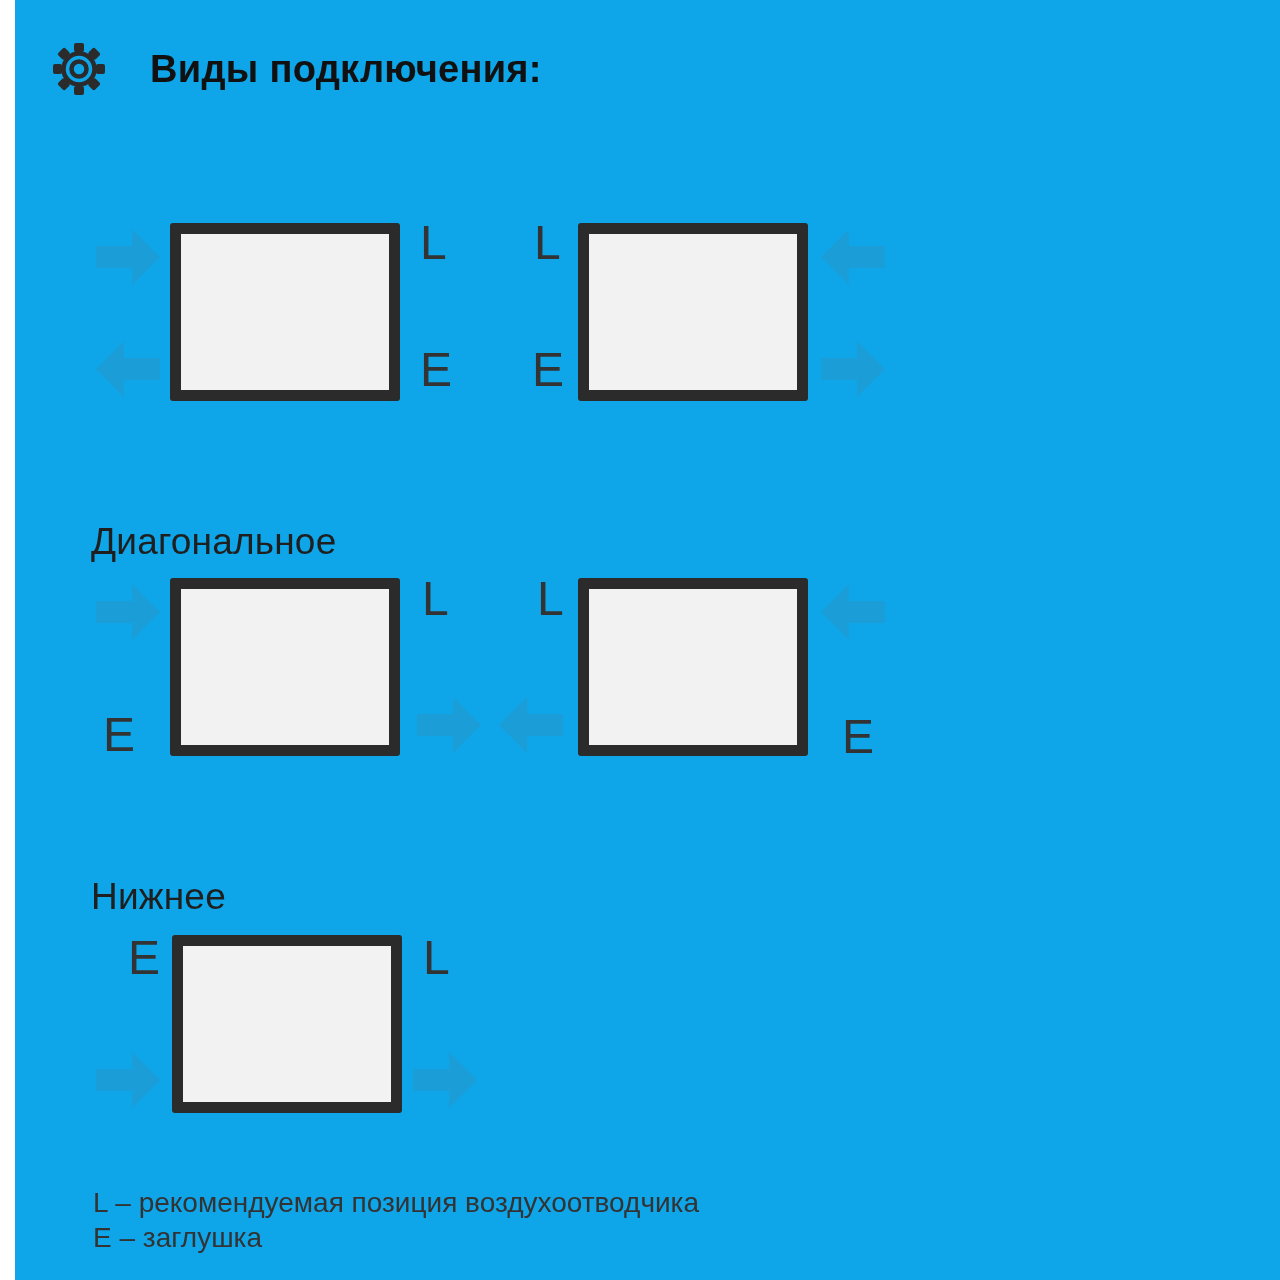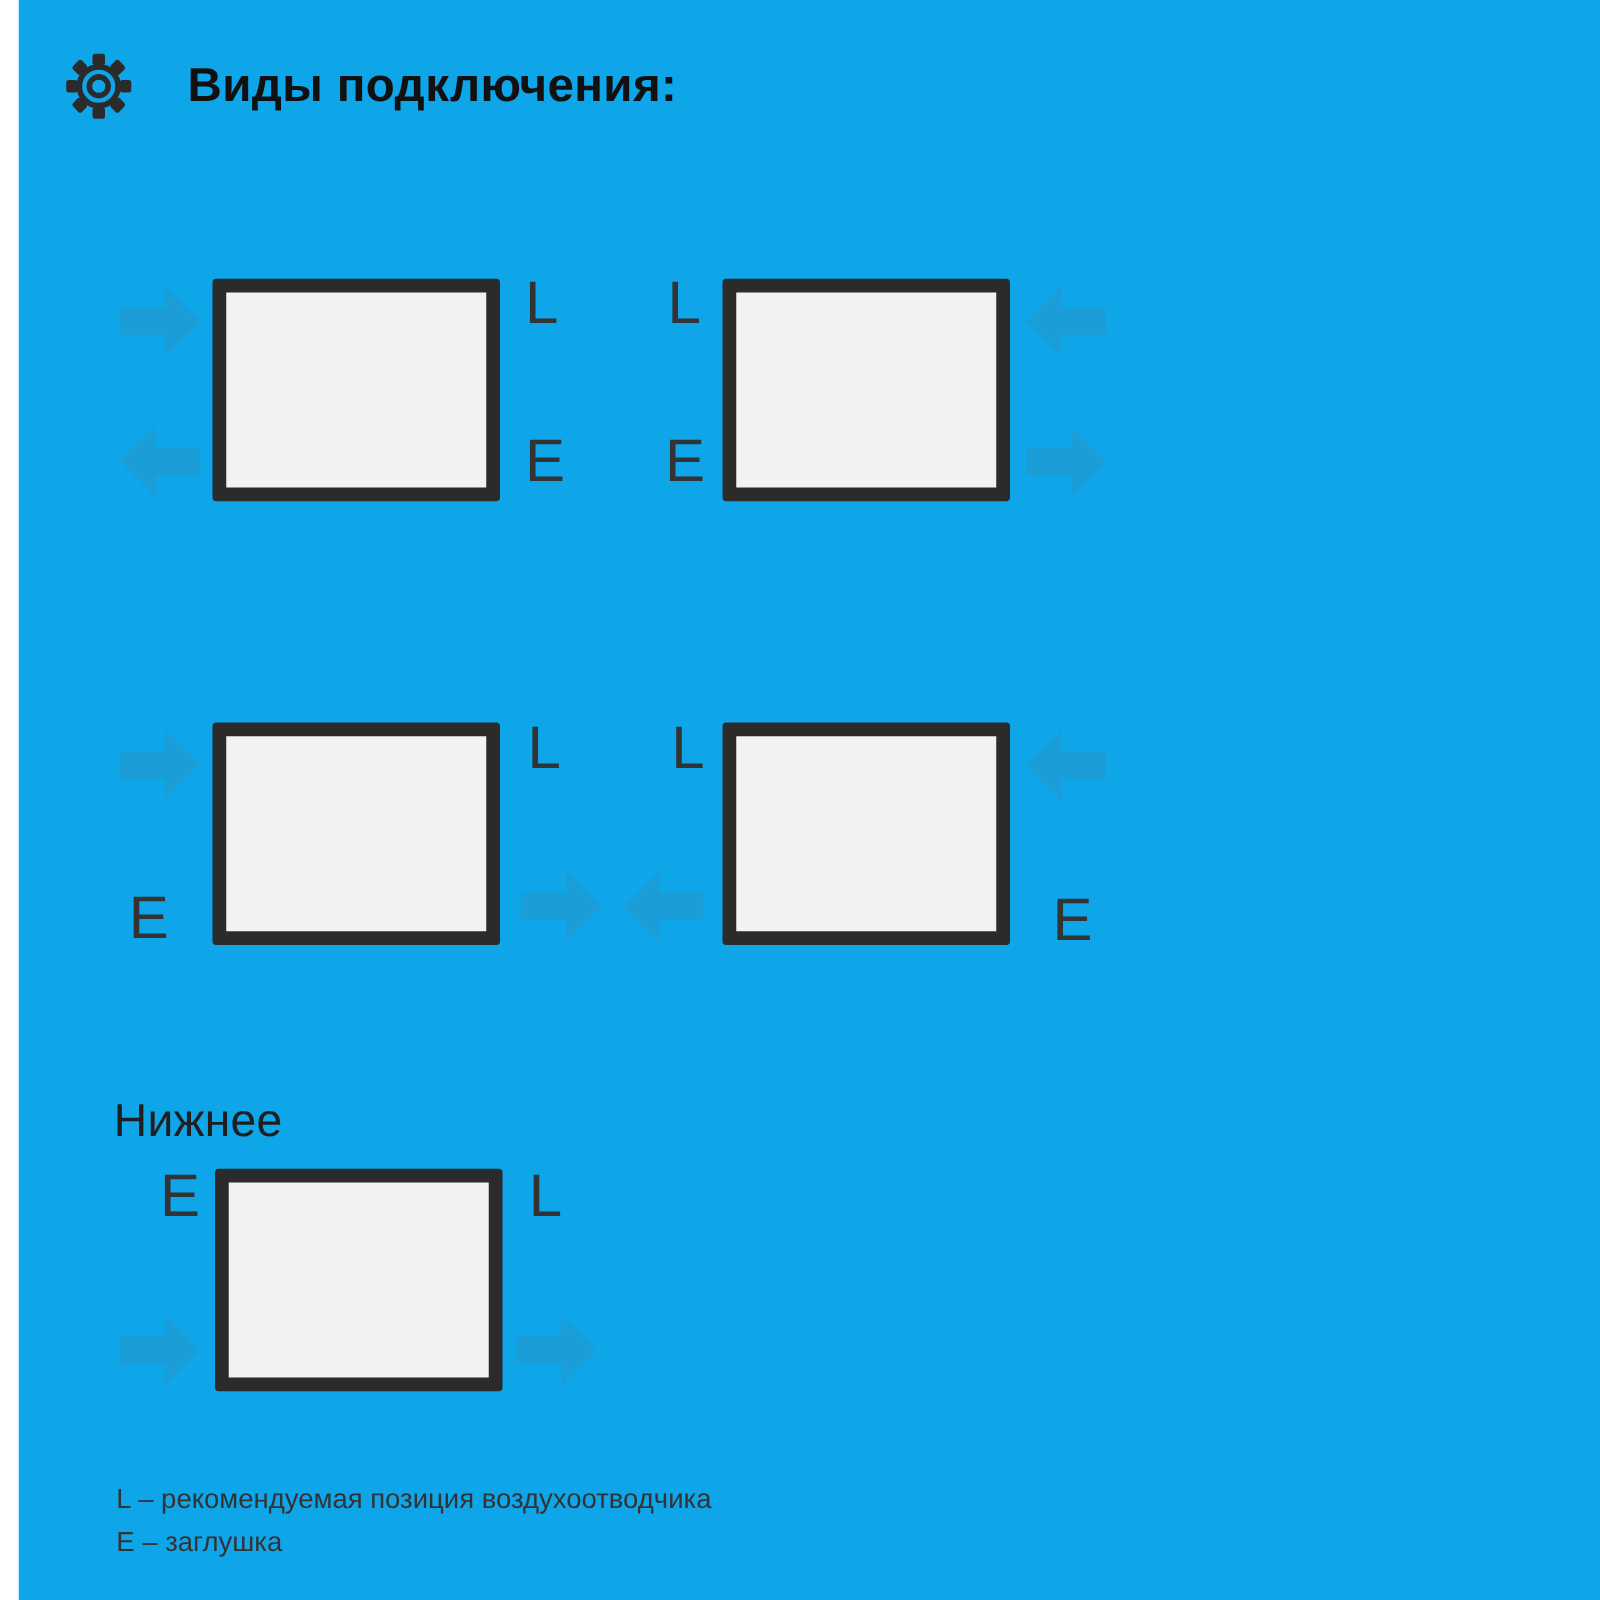--- a/index.html
+++ b/index.html
@@ -33,21 +33,21 @@
     border:11px solid var(--outline);
     border-radius:3px;
   }
   .lbl{
     font-size:48px;font-weight:400;color:#333;line-height:1;
     white-space:nowrap;
   }
   .arrow{width:64px;height:56px;display:block;line-height:0;}
   .arrow svg polygon{fill:var(--accent);}
   .legend-line{
-    left:78px;font-size:22px;font-weight:400;color:#333;
+    left:78px;font-size:28px;font-weight:400;color:#333;
     white-space:nowrap;line-height:1.2;
   }
   .gear-ink{stroke:var(--outline);}
   .gear-fill{fill:var(--outline);}
 </style>
 </head>
 <body>
 
 <div class="canvas">
 
@@ -107,20 +107,21 @@
     <svg width="64" height="56" viewBox="0 0 64 56">
         <polygon points="64,17 28,17 28,0 0,28 28,56 28,39 64,39"></polygon>
       </svg>
   </span>
   <span class="abs arrow" style="left:806px;top:341px">
     <svg width="64" height="56" viewBox="0 0 64 56">
         <polygon points="0,17 36,17 36,0 64,28 36,56 36,39 0,39"></polygon>
       </svg>
   </span>
 
+  <h2 class="abs section-title" style="top:521px">Диагональное</h2>
 
   <div class="abs radiator" style="left:155px;top:578px"></div>
   <span class="abs arrow" style="left:81px;top:584px">
     <svg width="64" height="56" viewBox="0 0 64 56">
         <polygon points="0,17 36,17 36,0 64,28 36,56 36,39 0,39"></polygon>
       </svg>
   </span>
   <span class="abs lbl" style="left:88px;top:711px">E</span>
   <span class="abs lbl" style="left:407px;top:575px">L</span>
   <span class="abs arrow" style="left:402px;top:697px">

